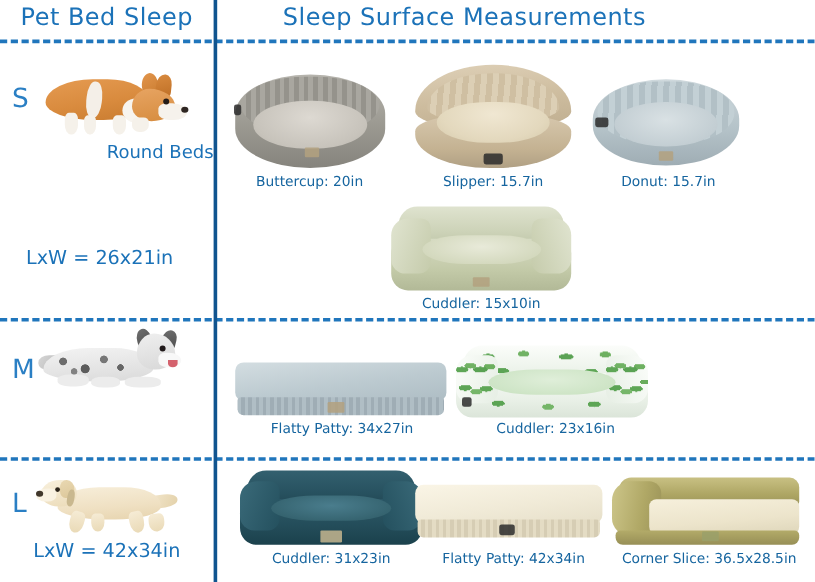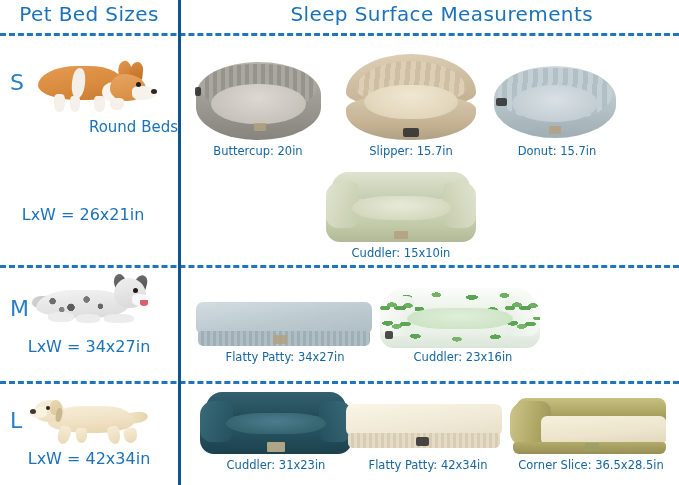--- a/index.html
+++ b/index.html
@@ -42,21 +42,21 @@
     position: absolute;
     top: 2px;
     text-align: center;
     color: #1b72b8;
     font-size: 20px;
     letter-spacing: 0.4px;
     font-family: "DejaVu Sans", sans-serif;
     white-space: nowrap;
   }
   #hdr-left  { left: 0;   width: 178px; }
-  #hdr-right { left: 181px; width: 412px; text-align: right; }
+  #hdr-right { left: 181px; width: 412px; }
 
   
   .size-letter {
     position: absolute;
     color: #2a7fc4;
     font-size: 22px;
     font-family: "DejaVu Sans", sans-serif;
   }
   .size-text {
     position: absolute;
@@ -375,21 +375,21 @@
       radial-gradient(ellipse 7px 3px at 92% 56%, #5aa44c 0 60%, transparent 62%);
     border-radius: inherit;
     opacity: .9;
   }
 </style>
 </head>
 <body>
 
 <div id="chart">
 
-  <div class="hdr" id="hdr-left">Pet Bed Sizes</div>
+  <div class="hdr" id="hdr-left">Pet Bed Sleep</div>
   <div class="hdr" id="hdr-right">Sleep Surface Measurements</div>
 
   <div class="hrule" style="top:33px;"></div>
   <div class="hrule" style="top:265px;"></div>
   <div class="hrule" style="top:381px;"></div>
   <div class="vrule" style="left:178px;"></div>
 
   <div class="size-letter" style="left:10px; top:70px;">S</div>
 
   <div class="dog" style="left:32px; top:58px; width:130px; height:56px;">
@@ -458,21 +458,20 @@
     <div class="aussie-ear" style="left:103px; top:-1px; width:12px; height:16px; transform:rotate(14deg);"></div>
     <div class="aussie-head"></div>
     <div class="aussie-snout"></div>
     <div class="aussie-eye"></div>
     <div class="aussie-tongue"></div>
     <div class="aussie-leg" style="left:16px; top:36px; width:26px; height:10px; border-radius:40%;"></div>
     <div class="aussie-leg" style="left:44px; top:38px; width:24px; height:9px; border-radius:40%;"></div>
     <div class="aussie-leg" style="left:72px; top:38px; width:30px; height:9px; border-radius:40%;"></div>
   </div>
 
-  <div class="size-text" style="left:0; top:337px; width:178px; font-size:16px;">LxW = 34x27in</div>
 
   <div class="bed" style="left:196px; top:302px; width:176px; height:44px;">
     <div class="mat-top" style="background:linear-gradient(172deg,#d3dde1 0%,#bccad0 55%,#aebdc4 100%);"></div>
     <div class="mat-side" style="background:repeating-linear-gradient(90deg,#b0bec5 0 3px,#9fadb5 3px 6px);"></div>
     <div class="tag" style="left:44%; top:76%; width:14px; height:9px;"></div>
   </div>
   <div class="cap" style="left:190px; top:350px; width:190px;">Flatty Patty: 34x27in</div>
 
   <div class="bed" style="left:380px; top:288px; width:160px; height:60px;">
     <div class="cud-back" style="background:linear-gradient(180deg,#fbfdfa 0%,#eef4ec 60%,#e2ebe1 100%);">

